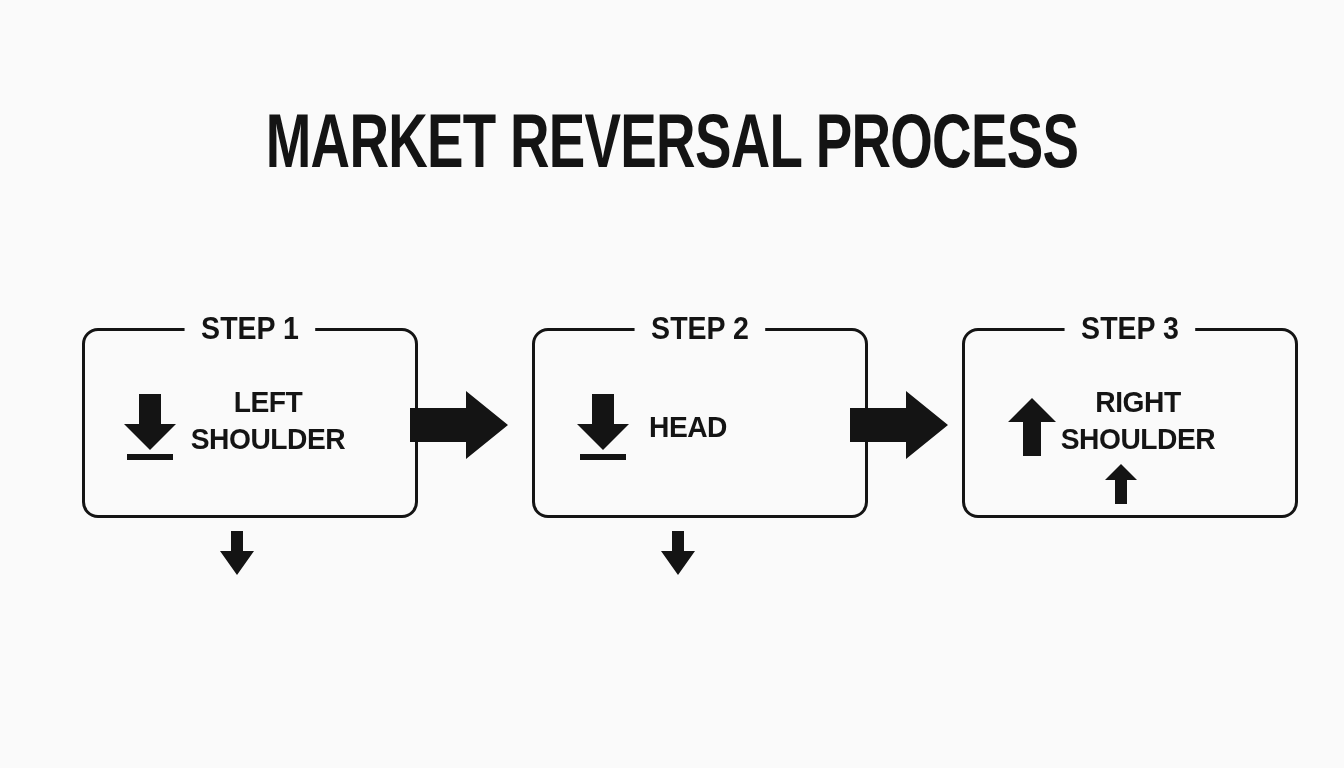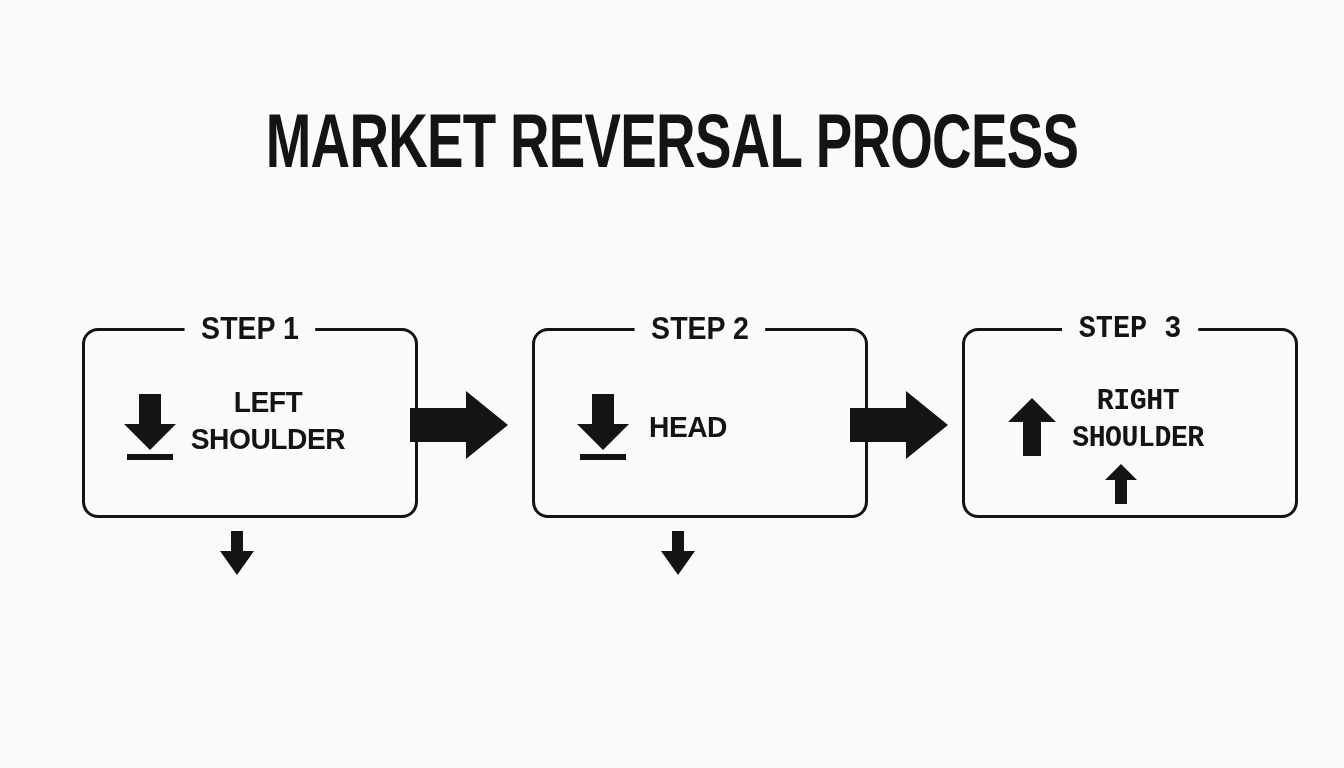--- a/index.html
+++ b/index.html
@@ -27,21 +27,21 @@
   .step-box {
     position: absolute;
     top: 328px;
     width: 336px;
     height: 190px;
     border: 3px solid #141414;
     border-radius: 16px;
   }
   .box-1 { left: 82px; }
   .box-2 { left: 532px; }
-  .box-3 { left: 962px; font-family: Liberation Mono, monospace; }
+  .box-3 { left: 962px; }
   .step-label {
     position: absolute;
     top: -19px;
     left: 50%;
     transform: translateX(-50%) scaleX(0.92);
     transform-origin: 50% 50%;
     background: #fafafa;
     padding: 0 18px;
     font-size: 31px;
     font-weight: 700;

